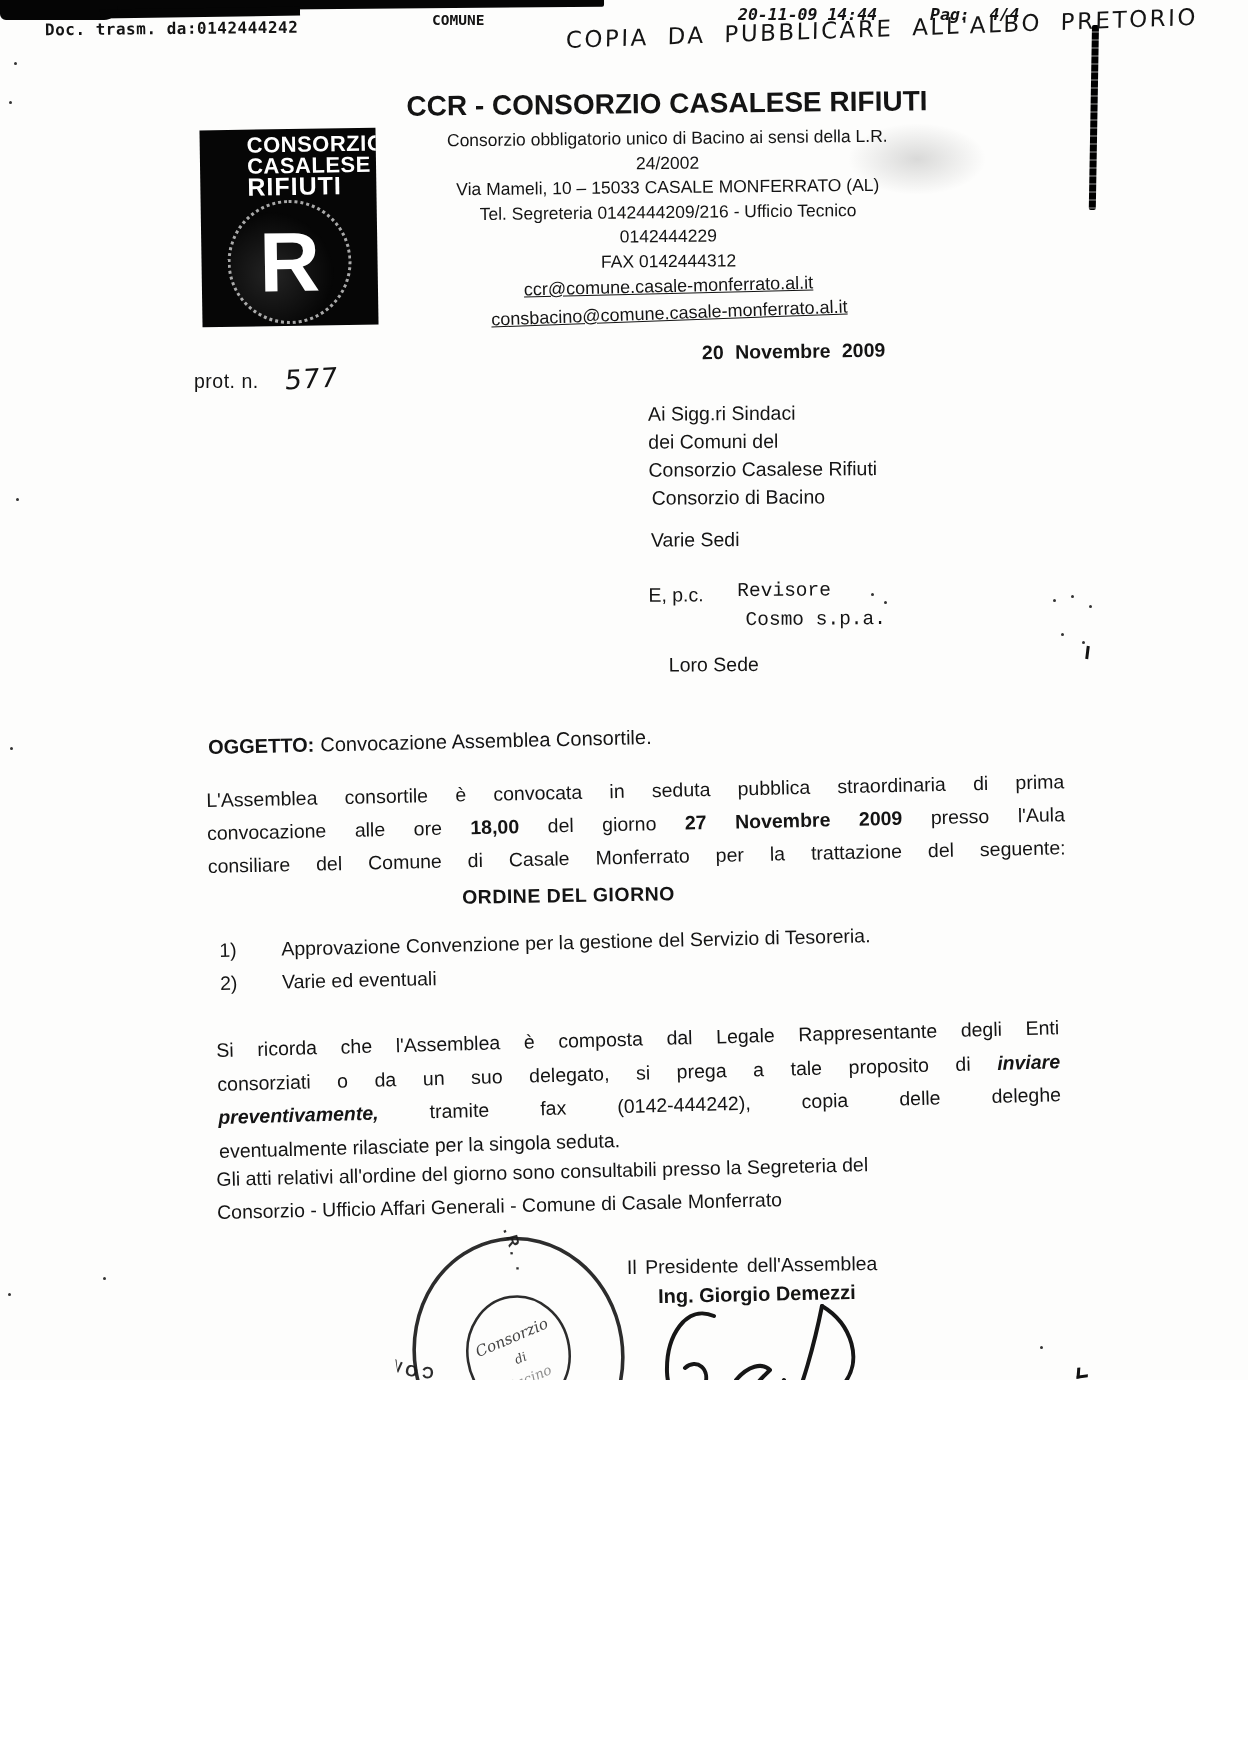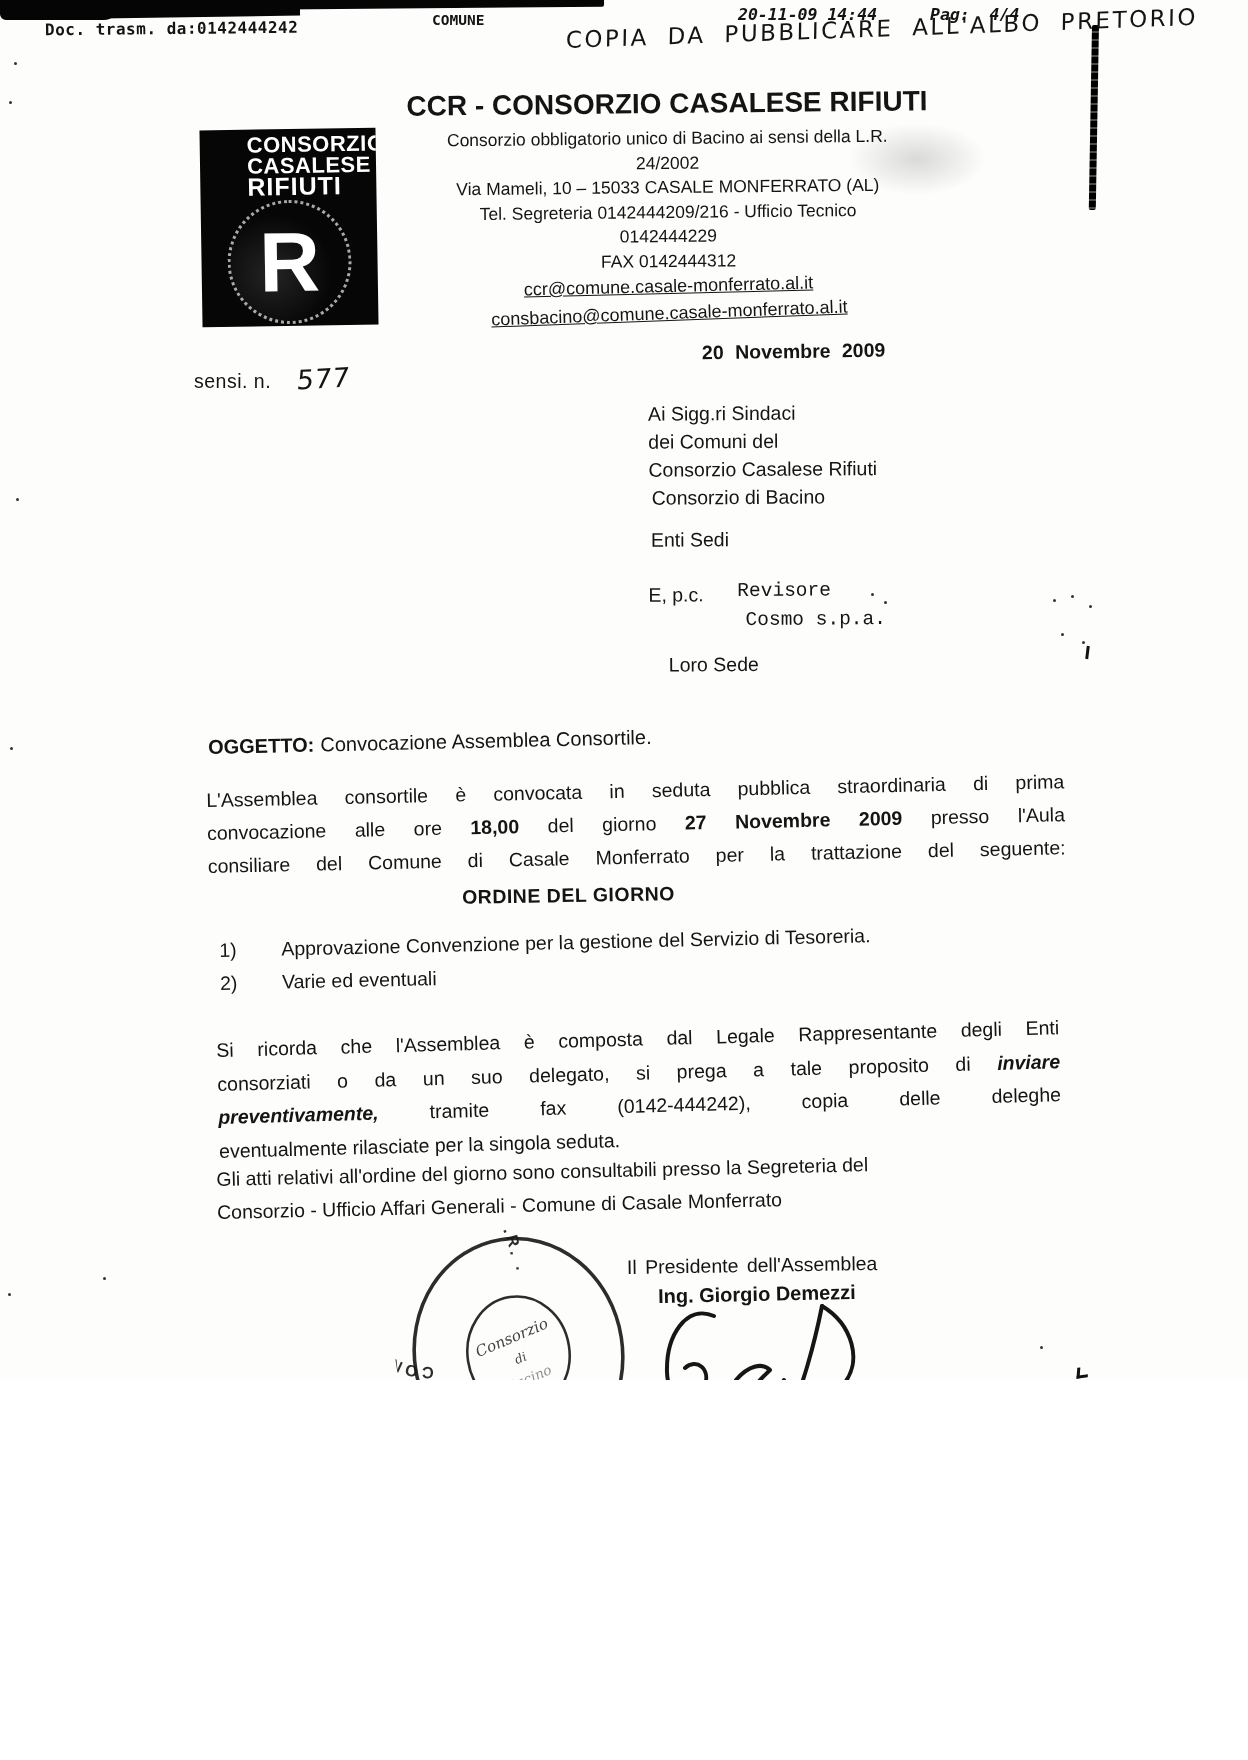--- a/index.html
+++ b/index.html
@@ -154,29 +154,29 @@
     <div class="lh-line">Via Mameli, 10 – 15033 CASALE MONFERRATO (AL)</div>
     <div class="lh-line">Tel. Segreteria 0142444209/216 - Ufficio Tecnico</div>
     <div class="lh-line">0142444229</div>
     <div class="lh-line">FAX 0142444312</div>
     <div class="lh-email-row"><span class="lh-email lh-email1">ccr@comune.casale-monferrato.al.it</span></div>
     <div class="lh-email-row"><span class="lh-email lh-email2">consbacino@comune.casale-monferrato.al.it</span></div>
   </div>
 
   <div class="abs date-line">20 Novembre 2009</div>
   <div class="abs prot">
-    <span>sensi. n.</span><span class="prot-num">577</span>
+    <span>prot. n.</span><span class="prot-num">577</span>
   </div>
 
   <div class="abs recipients">
     <div class="rc rc1">Ai Sigg.ri Sindaci</div>
     <div class="rc rc2">dei Comuni del</div>
     <div class="rc rc3">Consorzio Casalese Rifiuti</div>
     <div class="rc rc4">Consorzio di Bacino</div>
-    <div class="rc rloc1">Enti Sedi</div>
+    <div class="rc rloc1">Varie Sedi</div>
     <div class="rc rccl">E, p.c.</div>
     <div class="rc rccn">Revisore</div>
     <div class="rc rccc">Cosmo s.p.a.</div>
     <div class="rc rloc2">Loro Sede</div>
   </div>
 
   <div class="abs subject">
     <b>OGGETTO:</b><span>Convocazione Assemblea Consortile.</span>
   </div>
 

